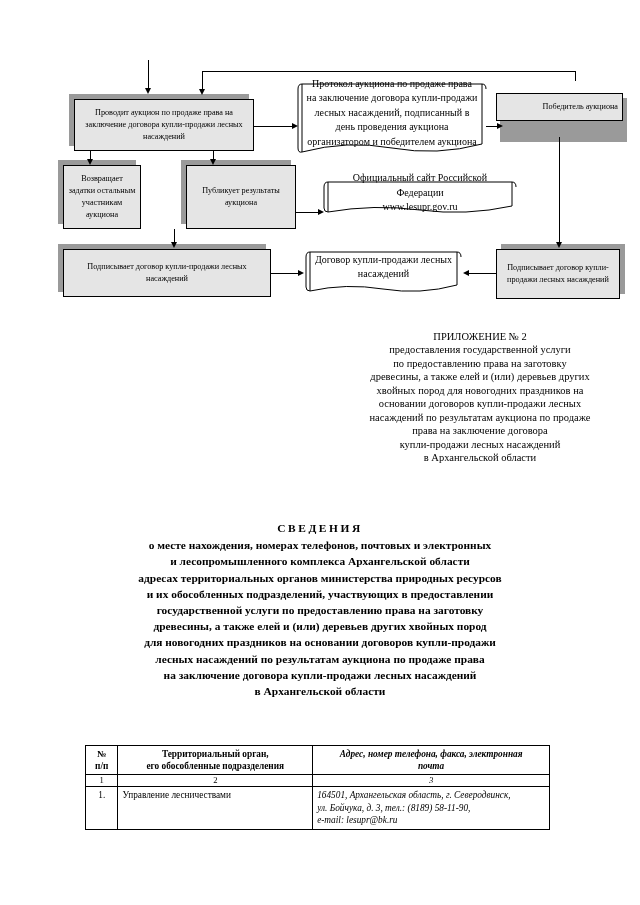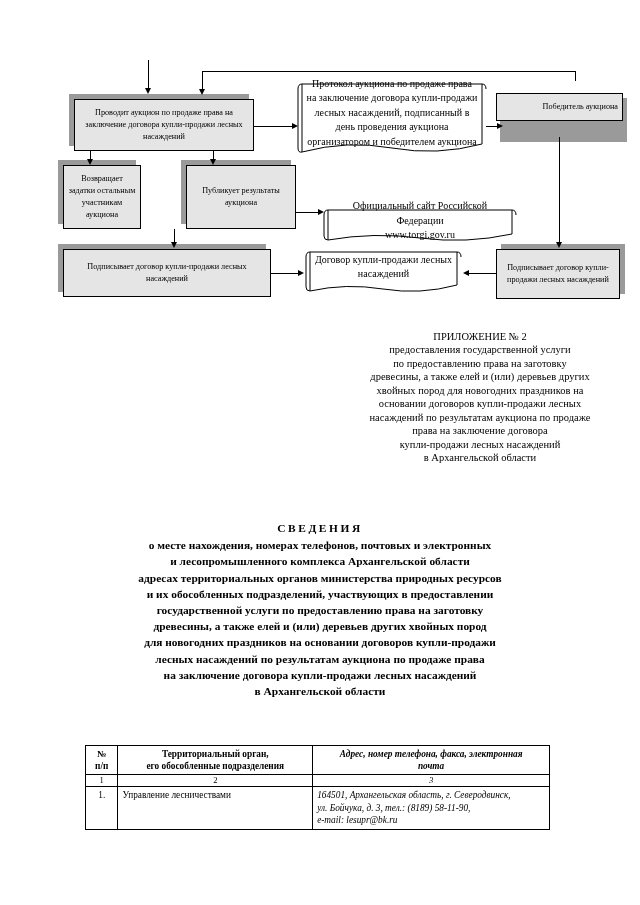--- a/index.html
+++ b/index.html
@@ -241,29 +241,29 @@
 
   <div class="fshadow" style="left:181px; top:100px; width:110px; height:64px;"></div>
 
   <div class="fbox" style="left:186px; top:105px; width:110px; height:64px;">
     <span>Публикует результаты аукциона</span>
   </div>
 
   <div class="conn h" style="left:296px; top:152px; width:24px;"></div>
   <div class="arrowhead right" style="left:318px; top:148.5px;"></div>
 
-  <div class="fdoc" style="left:324px; top:148px; width:192px; height:32px;">
+  <div class="fdoc" style="left:324px; top:120px; width:192px; height:32px;">
     <svg width="192" height="38" viewBox="0 0 192 38" aria-hidden="true">
       <path d="M4,2 L188,2 L188,26 Q142,36 96,30 Q50,24 4,32 Z" fill="#ffffff" stroke="#000000" stroke-width="1"></path>
       <path d="M4,2 Q0,2 0,7 L0,28 Q0,32 4,32" fill="none" stroke="#000000" stroke-width="1"></path>
       <path d="M188,2 Q192,2 192,7" fill="none" stroke="#000000" stroke-width="1"></path>
     </svg>
     <div class="doctext" style="height:30px;">
       <span>Официальный сайт Российской Федерации</span>
-      <span>www.torgi.gov.ru</span>
+      <span>www.lesupr.gov.ru</span>
     </div>
   </div>
 
   <div class="conn v" style="left:174px; top:169px; height:15px;"></div>
   <div class="arrowhead down" style="left:171px; top:182px;"></div>
 
   <div class="fshadow" style="left:58px; top:184px; width:208px; height:48px;"></div>
 
   <div class="fbox" style="left:63px; top:189px; width:208px; height:48px;">
     <span>Подписывает договор купли-продажи лесных насаждений</span>

